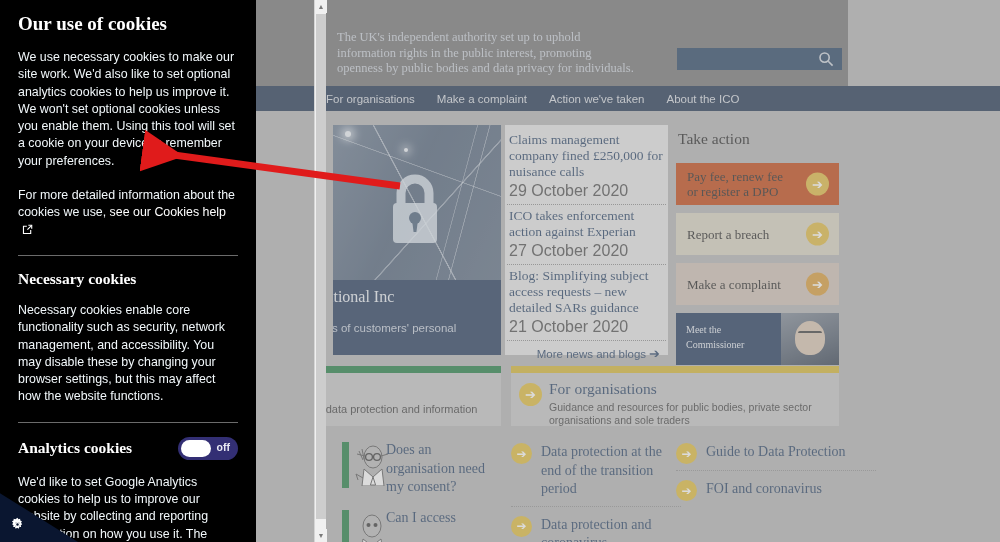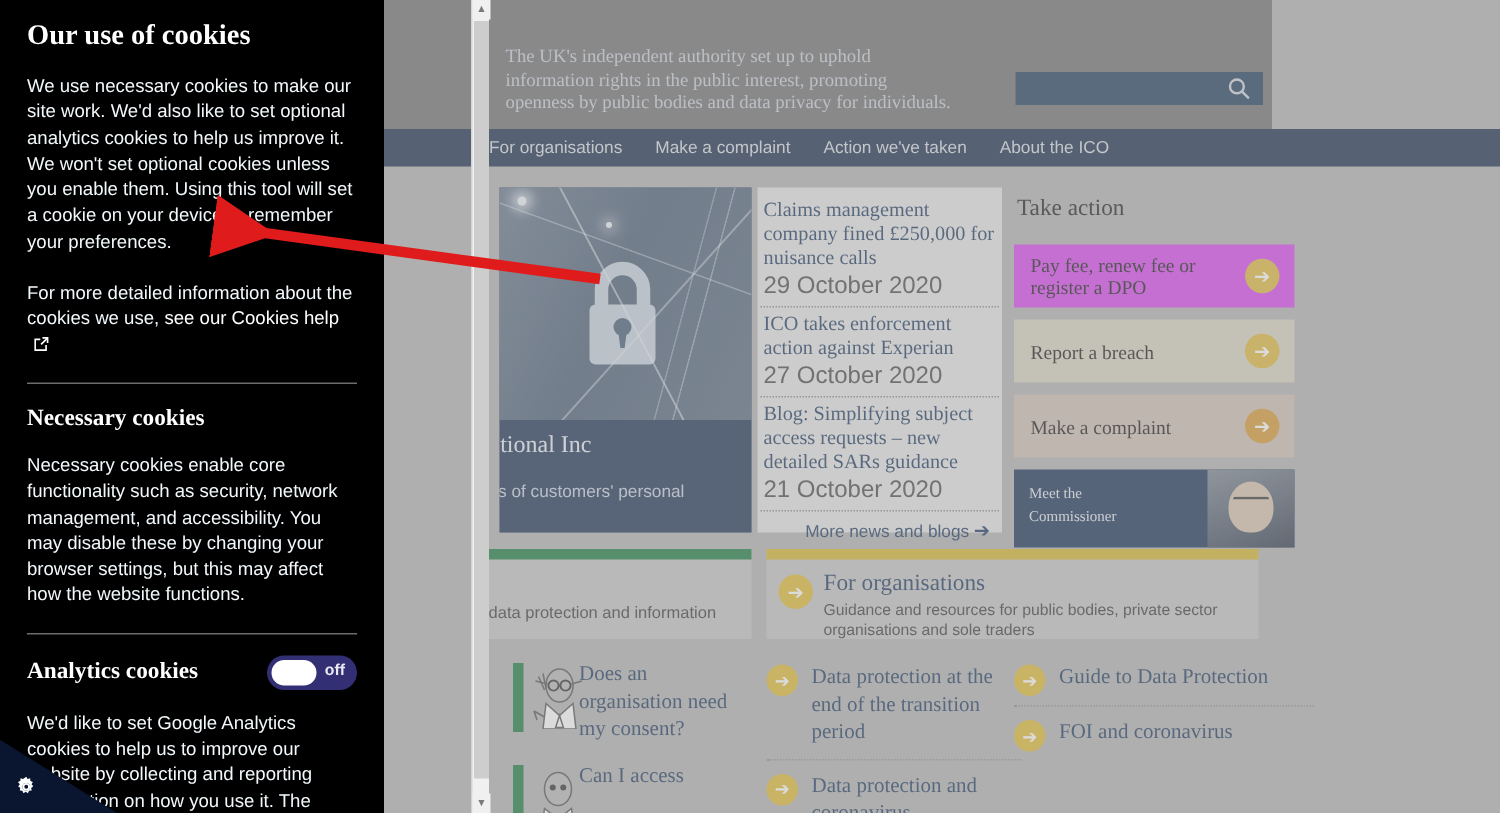--- a/index.html
+++ b/index.html
@@ -159,21 +159,21 @@
     color: #1e3a5f;
     font-size: 11.5px;
     cursor: pointer;
   }
   .news-more .arr { font-size: 13px; margin-left: 3px; }
 
   
   .take-action {
     position: absolute;
     left: 676px; top: 125px;
-    width: 187px; height: 230px;
+    width: 163px; height: 230px;
   }
   .ta-heading {
     color: #222;
     font-family: "Liberation Serif", serif;
     font-size: 15.5px;
     margin: 5px 0 10px 2px;
   }
   .ta-btn {
     position: relative;
     height: 42px;
@@ -188,21 +188,21 @@
     font-size: 13px;
     line-height: 15px;
   }
   .ta-btn .circ {
     position: absolute; right: 10px; top: 50%;
     transform: translateY(-50%);
     width: 23px; height: 23px; border-radius: 50%;
     display: flex; align-items: center; justify-content: center;
     color: #fff; font-size: 13px;
   }
-  .ta-1 { background: #d946ef; margin-top: 15px; }
+  .ta-1 { background: #c2410c; margin-top: 15px; }
   .ta-1 .circ { background: #e0b93c; }
   .ta-2 { background: #d8d2bf; }
   .ta-2 .circ { background: #e0b93c; }
   .ta-3 { background: #cfc0b3; }
   .ta-3 .circ { background: #d99a33; }
 
   .commissioner {
     position: relative;
     height: 52px;
     background: #1a3257;

